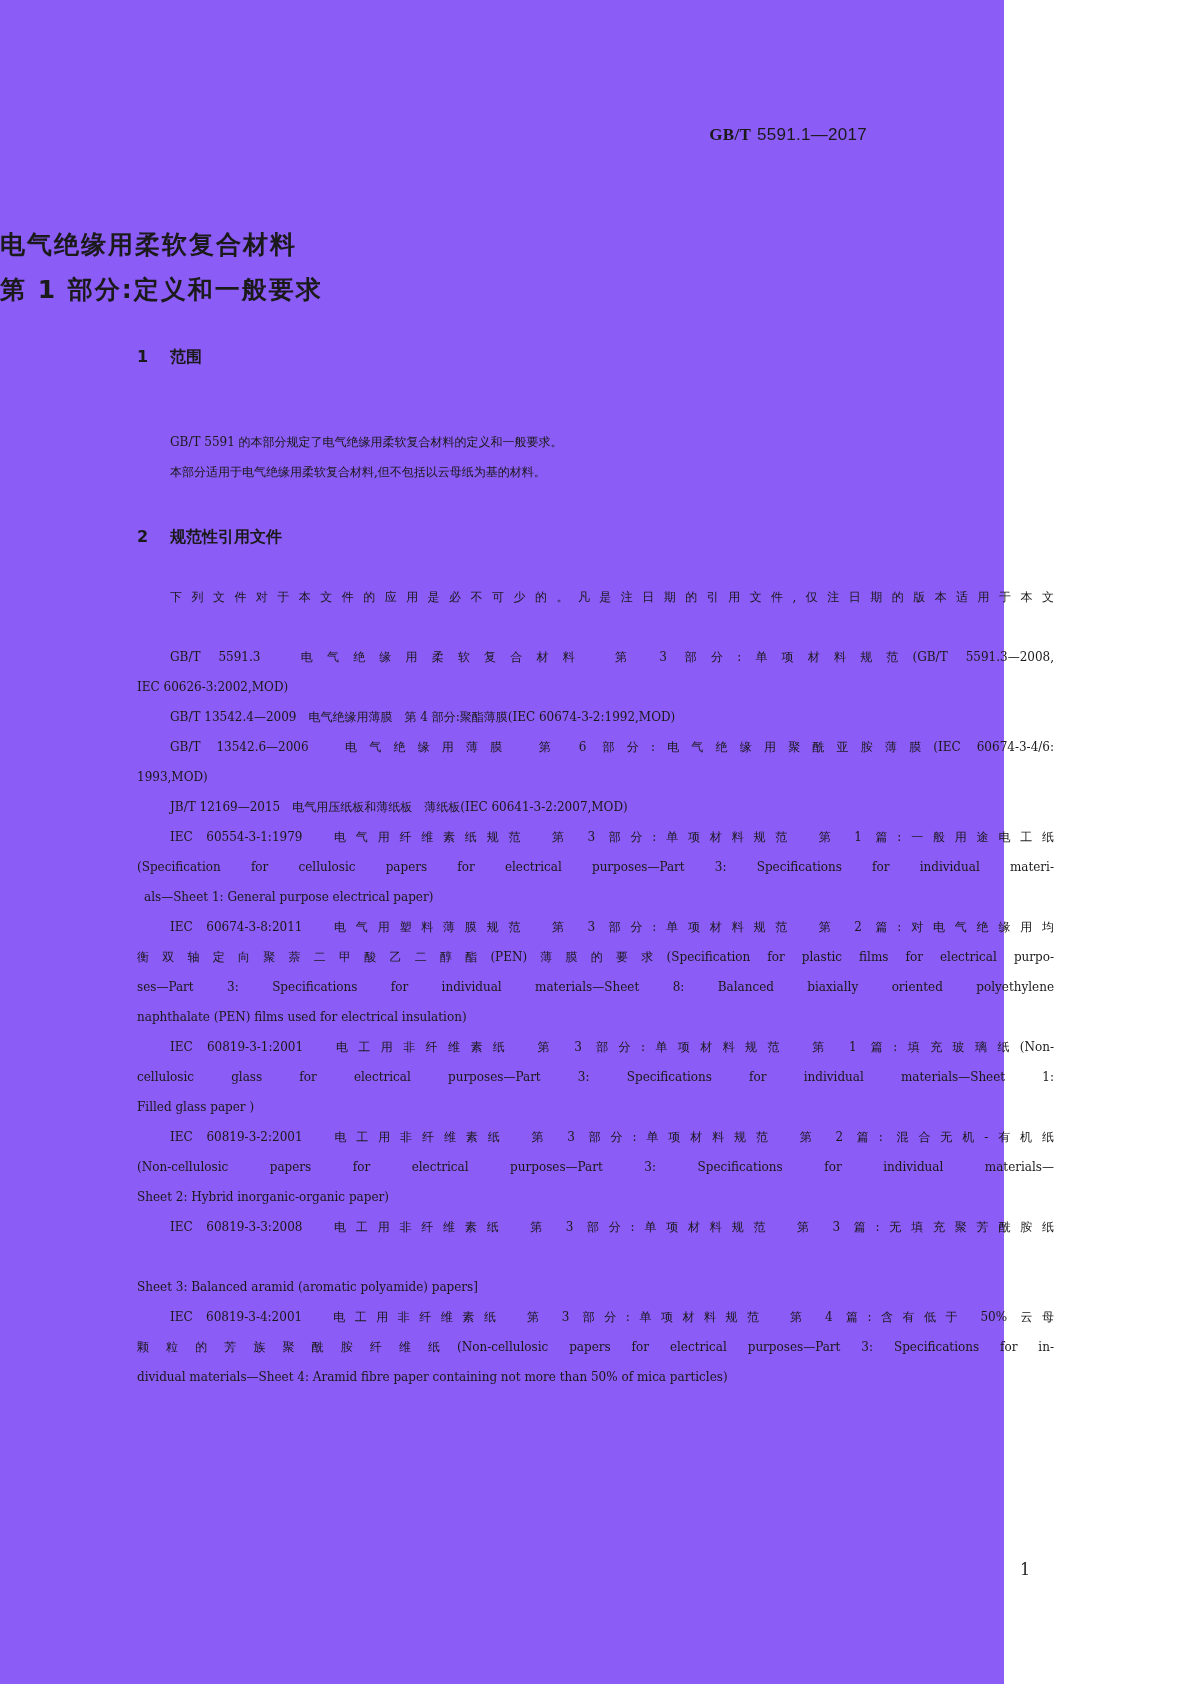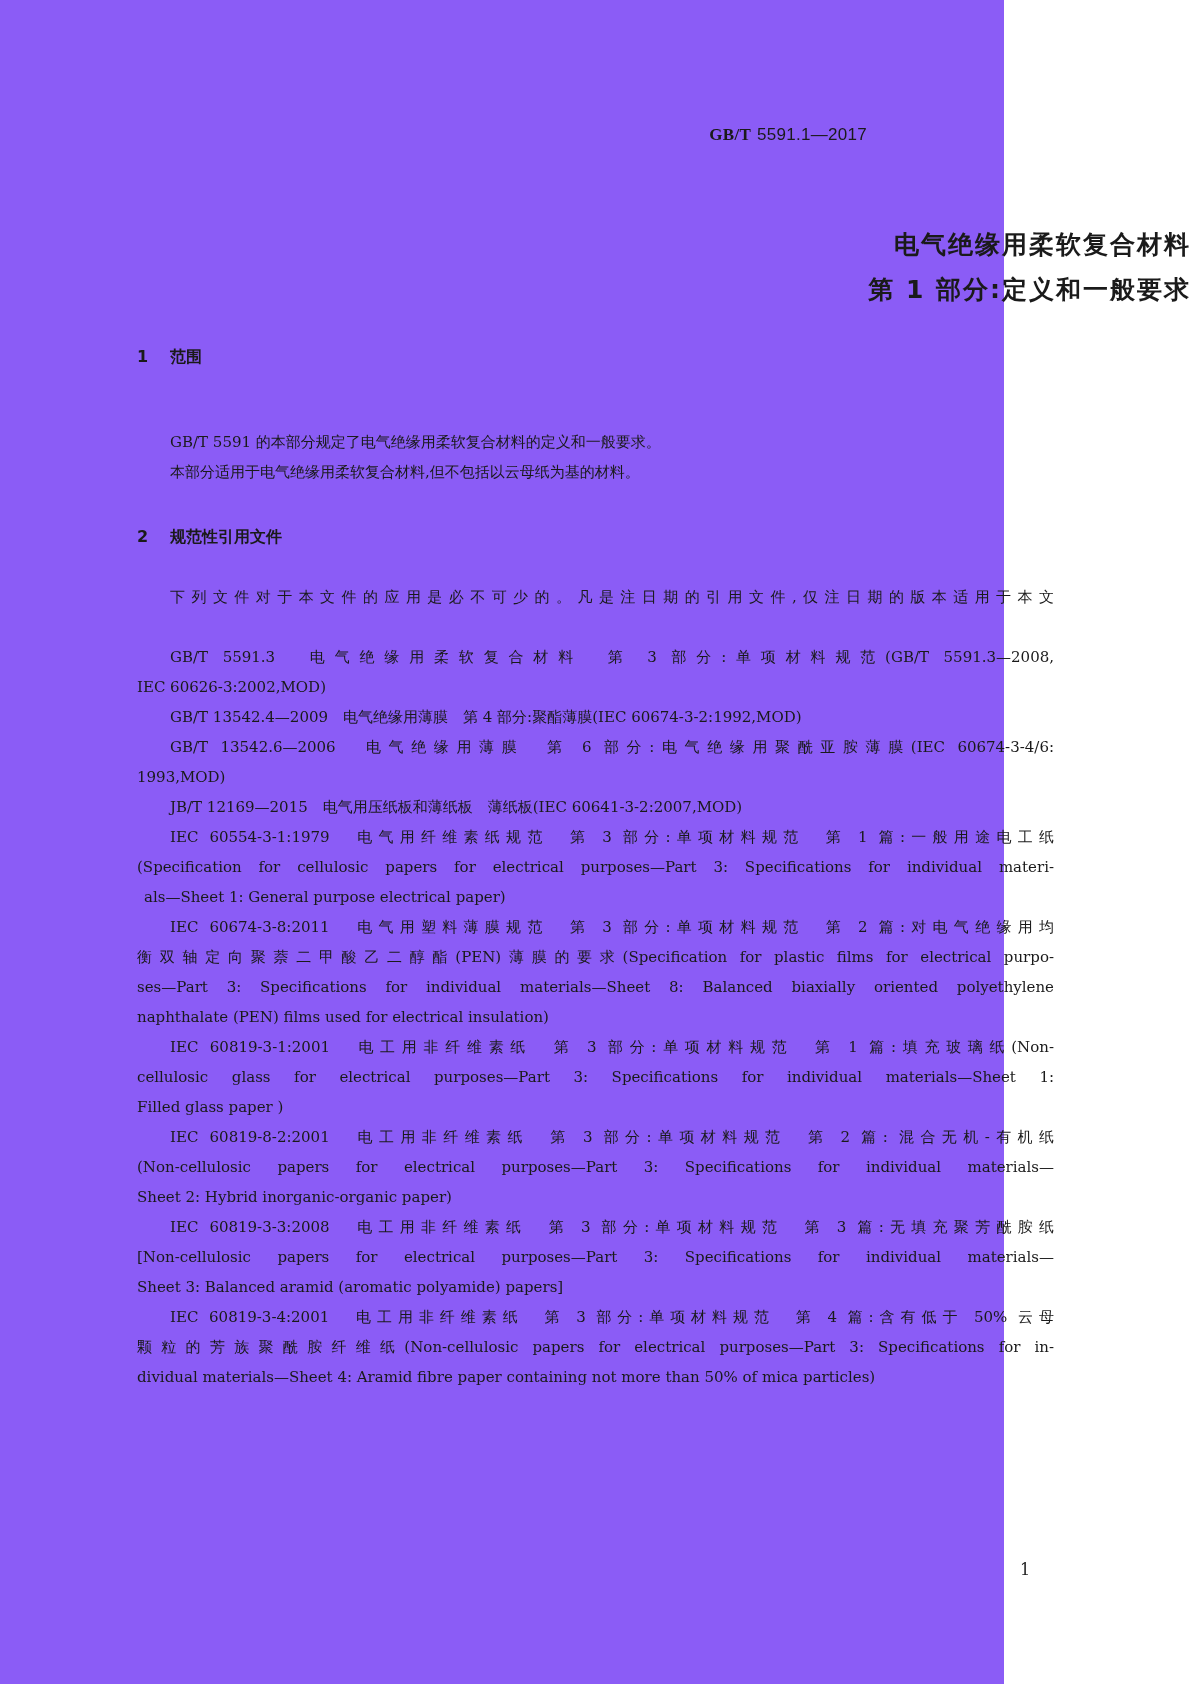--- a/index.html
+++ b/index.html
@@ -2,26 +2,26 @@
 <html><head>
 <meta charset="utf-8">
 <style>
   html, body { margin: 0; padding: 0; background: #ffffff; }
   body { width: 1191px; height: 1684px; position: relative; overflow: hidden;
          font-family: "DejaVu Serif", "Liberation Serif", serif; color: #1a1a1a; }
   .page { position: absolute; left: 0; top: 0; width: 1004px; height: 1684px; background: #8b5cf6; }
   .std-code { position: absolute; top: 124px; right: 137px; font-size: 17px; letter-spacing: 0.3px; white-space: nowrap; }
   .std-code .prefix { font-family: "Liberation Serif", serif; font-weight: bold; }
   .std-code .num { font-family: "Liberation Sans", sans-serif; }
-  .title { position: absolute; left: 0; width: 1191px; text-align: right;
+  .title { position: absolute; left: 0; width: 1191px; text-align: left;
            font-family: "DejaVu Sans", sans-serif; font-size: 25px; font-weight: bold; letter-spacing: 2px; }
   .t1 { top: 228px; } .t2 { top: 273px; }
   .heading { position: absolute; left: 137px; font-family: "DejaVu Sans", sans-serif; font-weight: bold; font-size: 16px; white-space: nowrap; }
   .heading .hnum { display: inline-block; width: 33px; }
-  .line { position: absolute; left: 137px; width: 917px; font-size: 15px; white-space: nowrap; line-height: 20px; }
+  .line { position: absolute; left: 137px; width: 917px; font-size: 12px; white-space: nowrap; line-height: 20px; }
   .indent { left: 170px; width: 884px; }
   .just { text-align: justify; text-align-last: justify; white-space: normal; }
   .pagenum { position: absolute; top: 1560px; left: 1020px; font-size: 16px; }
 </style>
 </head>
 <body>
 
 <div class="page">
 
   <div class="std-code">
@@ -59,26 +59,25 @@
 
   <div class="line indent just" style="top:917px;">IEC 60674-3-8:2011　电气用塑料薄膜规范　第 3 部分:单项材料规范　第 2 篇:对电气绝缘用均</div>
   <div class="line just" style="top:947px;">衡双轴定向聚萘二甲酸乙二醇酯(PEN)薄膜的要求(Specification for plastic films for electrical purpo-</div>
   <div class="line just" style="top:977px;">ses—Part 3: Specifications for individual materials—Sheet 8: Balanced biaxially oriented polyethylene</div>
   <div class="line" style="top:1007px;">naphthalate (PEN) films used for electrical insulation)</div>
 
   <div class="line indent just" style="top:1037px;">IEC 60819-3-1:2001　电工用非纤维素纸　第 3 部分:单项材料规范　第 1 篇:填充玻璃纸(Non-</div>
   <div class="line just" style="top:1067px;">cellulosic glass for electrical purposes—Part 3: Specifications for individual materials—Sheet 1:</div>
   <div class="line" style="top:1097px;">Filled glass paper )</div>
 
-  <div class="line indent just" style="top:1127px;">IEC 60819-8-2:2001　电工用非纤维素纸　第 3 部分:单项材料规范　第 2 篇: 混合无机-有机纸</div>
+  <div class="line indent just" style="top:1127px;">IEC 60819-3-2:2001　电工用非纤维素纸　第 3 部分:单项材料规范　第 2 篇: 混合无机-有机纸</div>
   <div class="line just" style="top:1157px;">(Non-cellulosic papers for electrical purposes—Part 3: Specifications for individual materials—</div>
   <div class="line" style="top:1187px;">Sheet 2: Hybrid inorganic-organic paper)</div>
 
   <div class="line indent just" style="top:1217px;">IEC 60819-3-3:2008　电工用非纤维素纸　第 3 部分:单项材料规范　第 3 篇:无填充聚芳酰胺纸</div>
-  <div class="line just" style="top:1247px;">[Non-cellulosic papers for electrical purposes—Part 3: Specifications for individual materials—</div>
   <div class="line" style="top:1277px;">Sheet 3: Balanced aramid (aromatic polyamide) papers]</div>
 
   <div class="line indent just" style="top:1307px;">IEC 60819-3-4:2001　电工用非纤维素纸　第 3 部分:单项材料规范　第 4 篇:含有低于 50% 云母</div>
   <div class="line just" style="top:1337px;">颗粒的芳族聚酰胺纤维纸(Non-cellulosic papers for electrical purposes—Part 3: Specifications for in-</div>
   <div class="line" style="top:1367px;">dividual materials—Sheet 4: Aramid fibre paper containing not more than 50% of mica particles)</div>
 
   <div class="pagenum">1</div>
 </div>
 
 </body></html>

